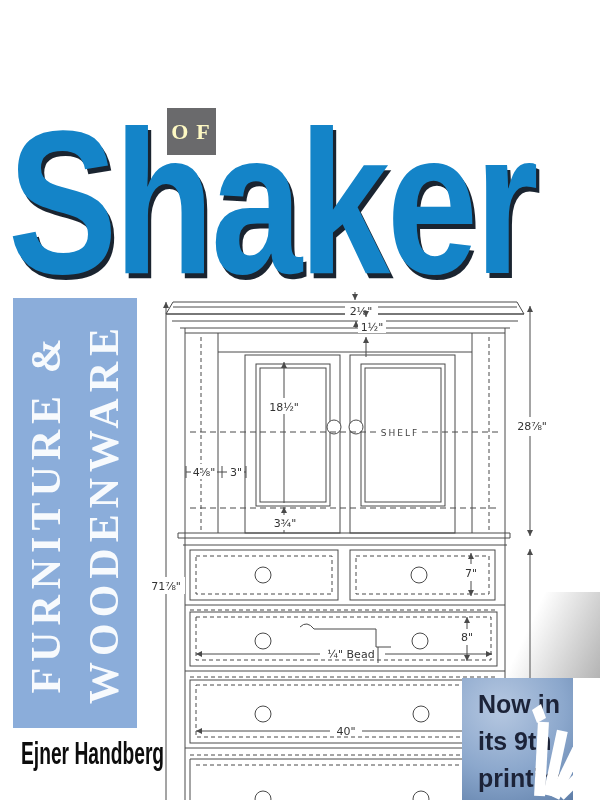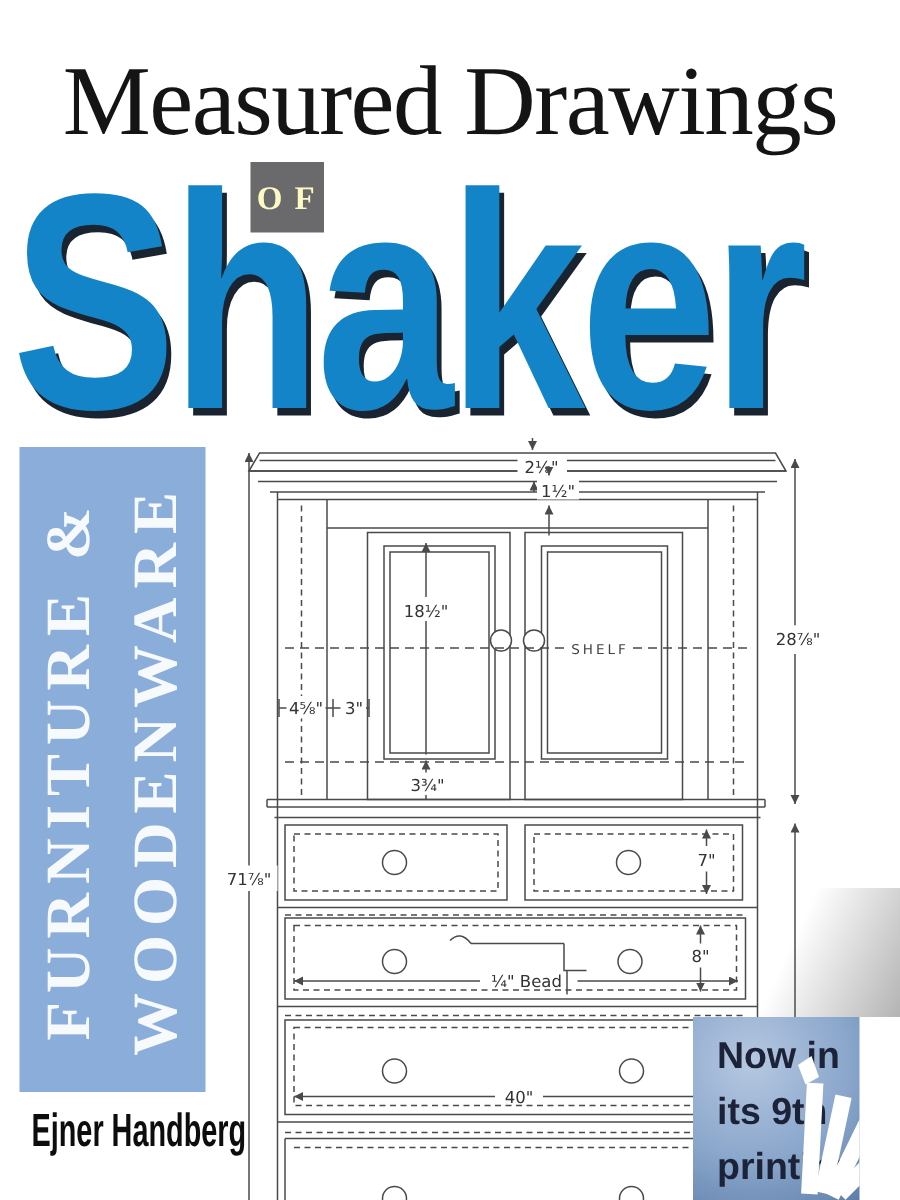--- a/index.html
+++ b/index.html
@@ -221,21 +221,20 @@
       <line x1="246" y1="466" x2="246" y2="478"></line>
       <rect class="wbg" x="191" y="464" width="26" height="15"></rect>
       <text class="dim" x="204" y="476">4⅝"</text>
       <rect class="wbg" x="227" y="464" width="17" height="15"></rect>
       <text class="dim" x="236" y="476">3"</text>
     </g>
   </svg>
 
   <div class="corner-shade"></div>
 
-  <h1 class="title">Measured Drawings</h1>
   <div class="shaker">Shaker</div>
   <div class="of-box">OF</div>
 
   <div class="sidebar"></div>
   <div class="sidebar-text">
     <div>FURNITURE &amp;</div>
     <div>WOODENWARE</div>
   </div>
 
   <div class="author">Ejner Handberg</div>

